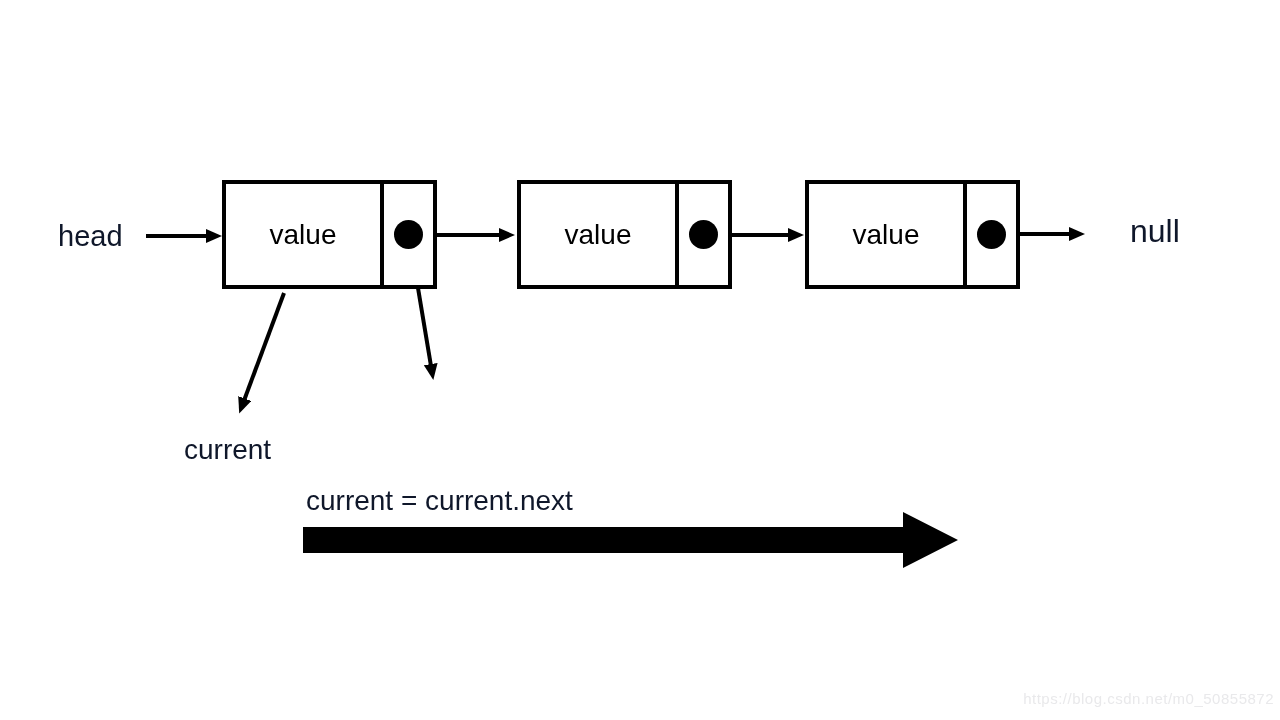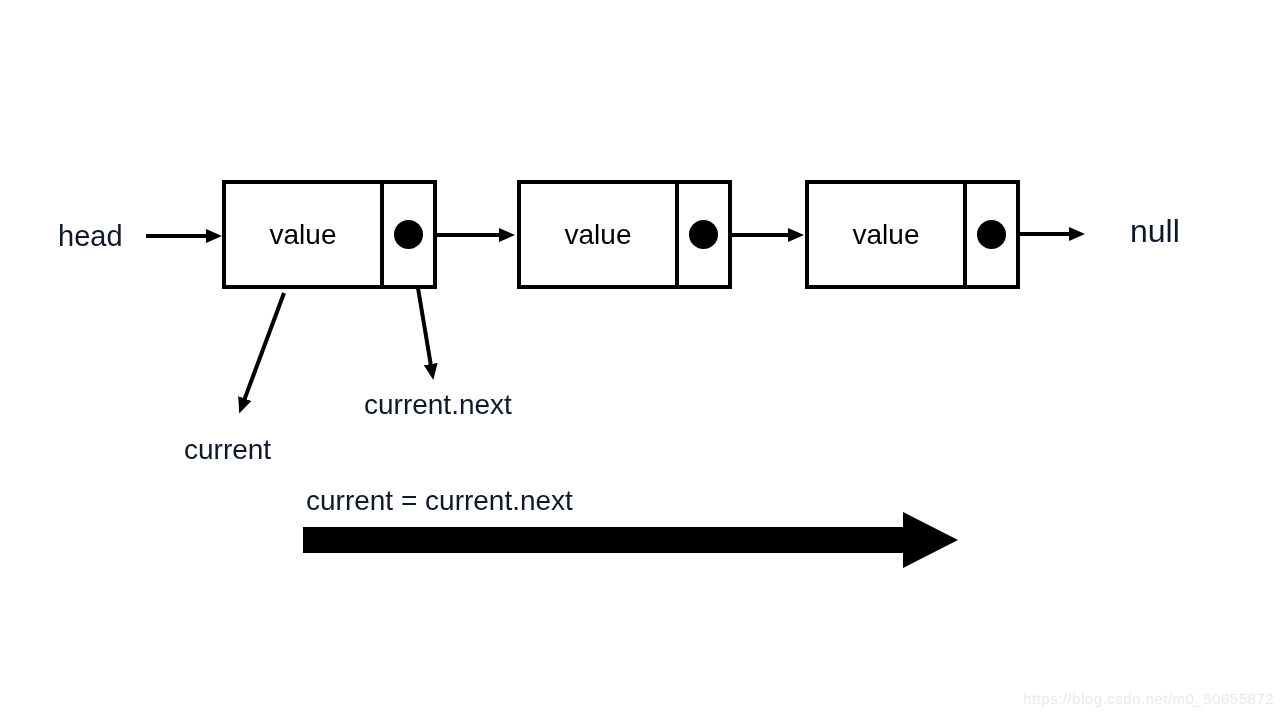--- a/index.html
+++ b/index.html
@@ -124,19 +124,18 @@
     <div class="value-cell">value</div>
     <div class="pointer-cell">
       <div class="dot"></div>
     </div>
   </div>
 
   <div class="label label-null">null</div>
 
   <div class="label label-current">current</div>
 
-  <div class="label label-current-next">current.next</div>
 
   <div class="label label-assignment">current = current.next</div>
 
   <div class="watermark">https://blog.csdn.net/m0_50855872</div>
 
 </div>
 
 </body></html>

